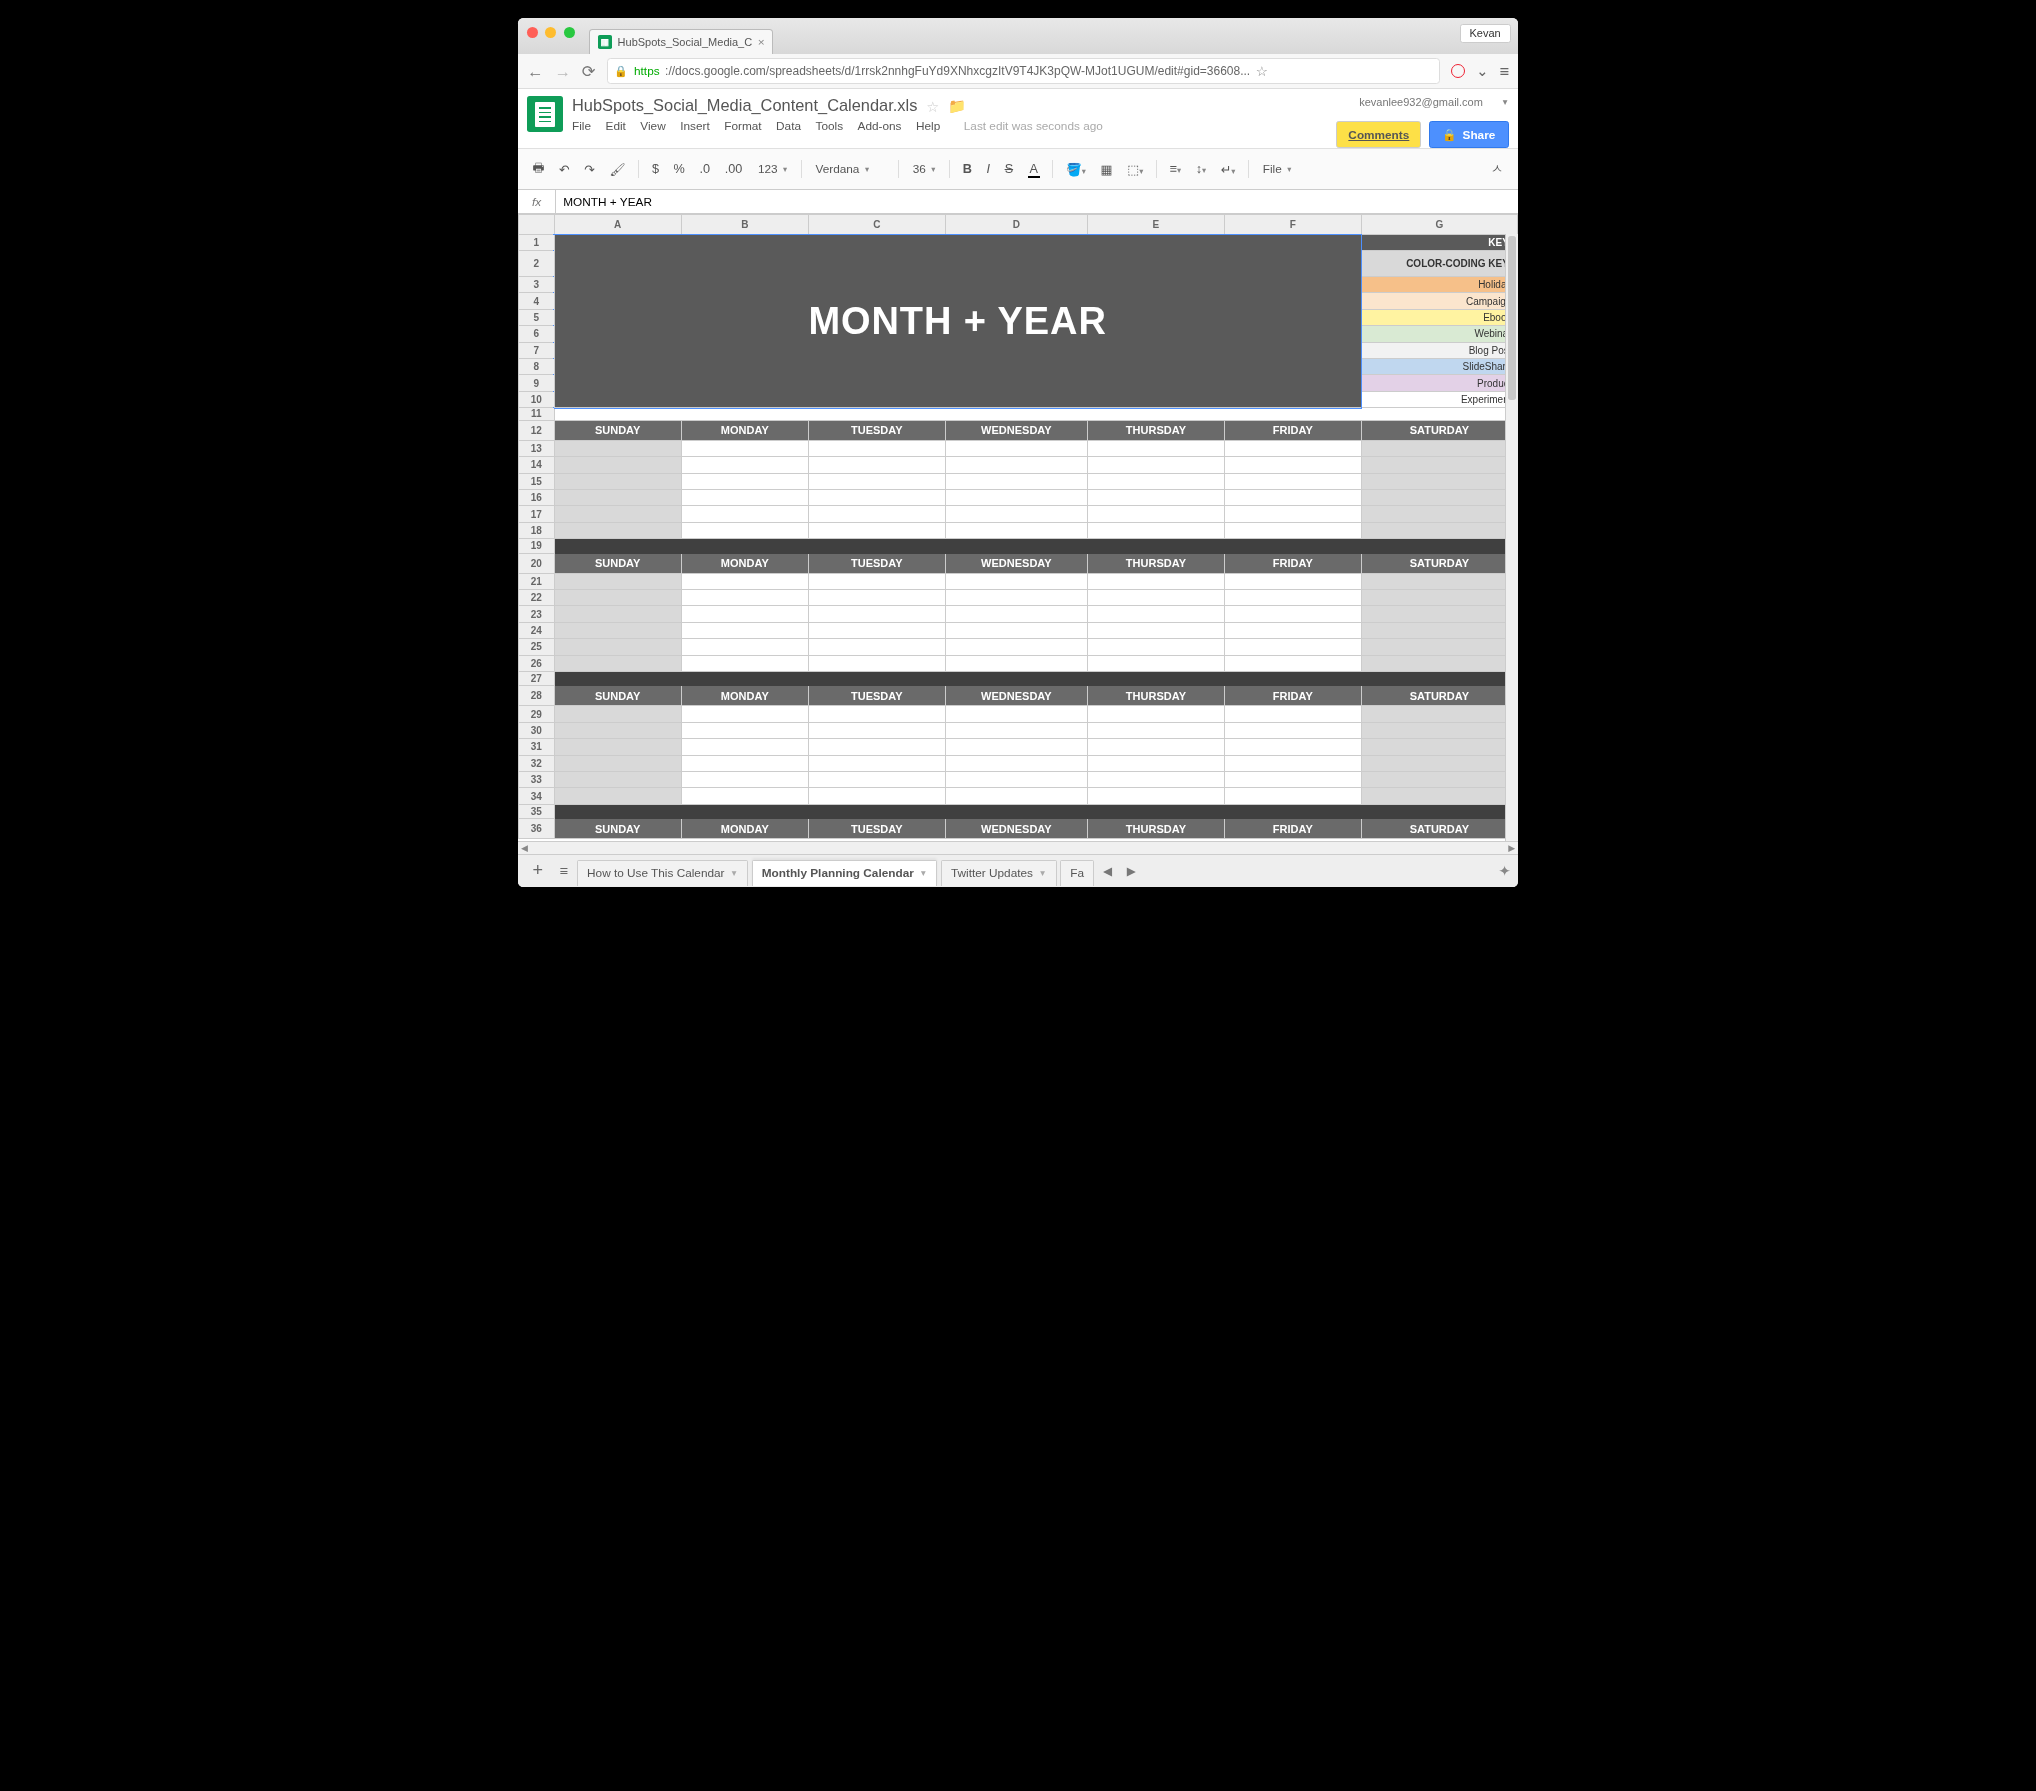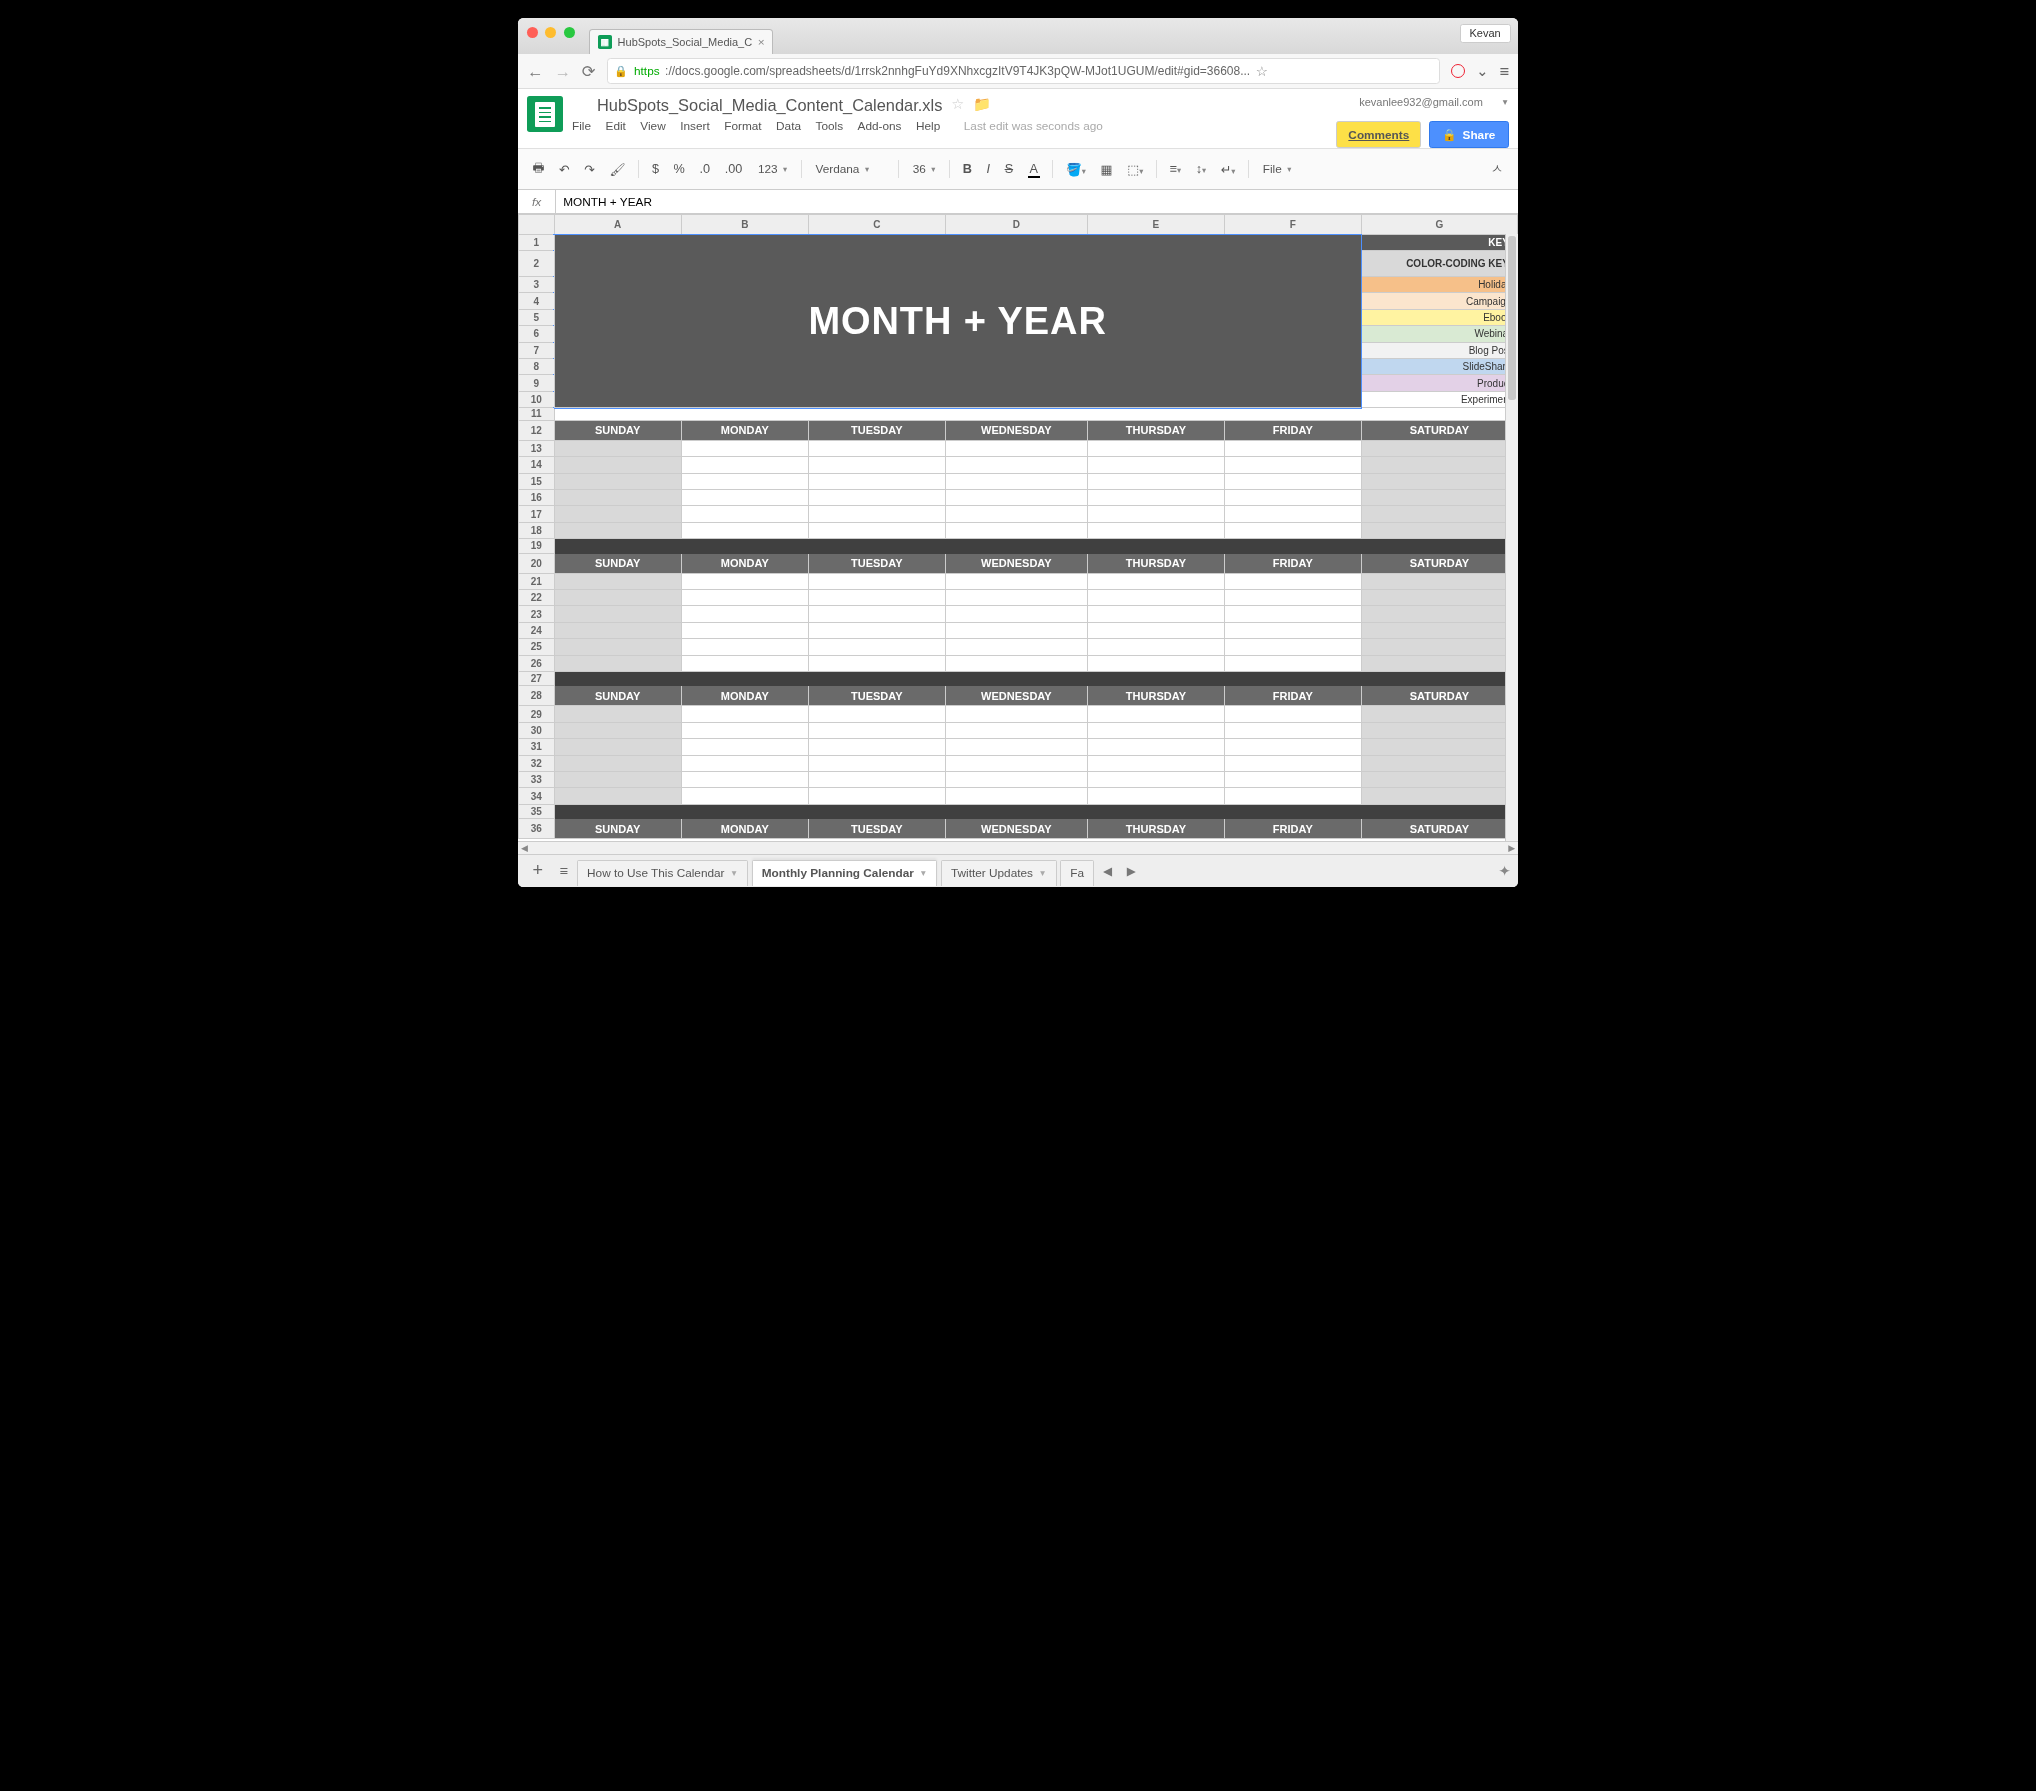--- a/index.html
+++ b/index.html
@@ -24,21 +24,21 @@
   .addr-icon { color:#888; font-size:13.6px;}
   .opera-icon{ width:14.5px;height:14.5px;border-radius:50%;border:1.8px solid #e23;}
   .pocket-icon{ color:#666; font-size:14.5px;}
   .menu-icon { color:#666; font-size:16.4px; }
   
   .sheets-header { display:flex; align-items:flex-start; padding:7.3px 9px 0 9px; gap:9px; border-bottom:0.9px solid #e0e0e0;}
   .sheets-logo { width:36px; height:36px; background:#0f9d58; border-radius:2.7px; display:flex;align-items:center;justify-content:center; }
   .sheets-logo-inner{ width:20px;height:25.5px;background:#fff;border-radius:0.9px;position:relative;}
   .sheets-logo-inner::before{content:'';position:absolute;left:3.6px;top:5.5px;right:3.6px;bottom:5.5px;background:repeating-linear-gradient(#0f9d58 0 1.8px,#fff 1.8px 4.5px);}
   .doc-meta { flex:1; }
-  .doc-title-row{ display:flex; align-items:flex-start; gap:9px;margin-left:25px;}
+  .doc-title-row{ display:flex; align-items:flex-end; gap:9px;}
   .doc-title{ font-size:16.4px; color:#555;}
   .star{ color:#ccc; font-size:14.5px;}
   .folder{ color:#888; font-size:14.5px;}
   .menubar{ display:flex; gap:14.5px; margin-top:3.6px; font-size:11.8px; color:#555; align-items:center;}
   .menubar span.status{ color:#aaa; margin-left:9px;}
   .right-header{ text-align:right; margin-left:auto;}
   .user-email{ font-size:11px; color:#777; margin-bottom:13px; display:flex;align-items:center;justify-content:flex-end;gap:18px;}
   .header-btns{ display:flex; gap:7.3px;}
   .comments-btn{ background:#fde047; border:0.9px solid #ccc; border-radius:2.7px; padding:5.5px 11px; font-size:11.8px; color:#555; font-weight:bold;text-decoration:underline;}
   .share-btn{ background:#4d90fe; border:0.9px solid #3079ed; border-radius:2.7px; padding:5.5px 12.7px; font-size:11.8px; color:#fff; font-weight:bold; display:flex;align-items:center;gap:5.5px;}

